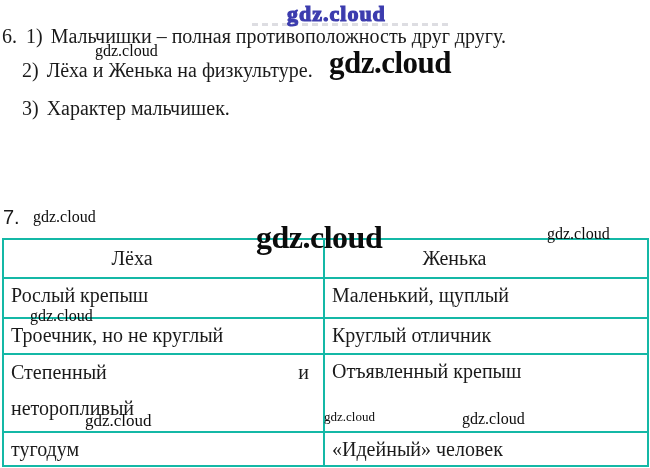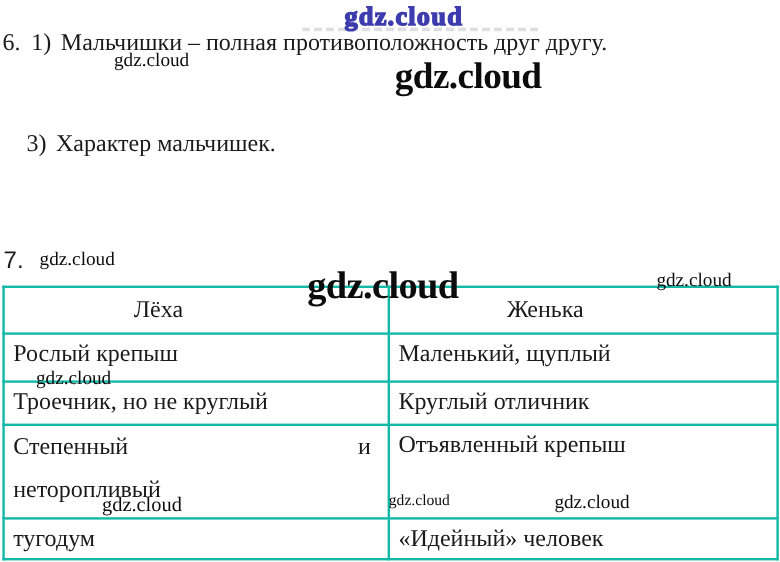--- a/index.html
+++ b/index.html
@@ -15,21 +15,21 @@
   .line{
     position:absolute;
     font-size:20px;
     line-height:24px;
     white-space:nowrap;
   }
   .line .num{margin-right:9px;}
   .line .marker{margin-right:8px;}
   .l1{left:2px;top:24px;}
   .l2{left:22px;top:58px;}
-  .l3{left:22px;top:96px;margin-top:12px;}
+  .l3{left:22px;top:96px;}
   .l4{left:22px;top:133px;}
   .l5{left:22px;top:171px;}
   .sec7{
     position:absolute;left:3px;top:206px;
     font-family:"Liberation Sans", sans-serif;
     font-size:20px;line-height:22px;
   }
   
   table.cmp{
     position:absolute;left:2px;top:238px;
@@ -95,20 +95,23 @@
   .wm-i{left:462px;top:411px;font-size:16px;}
 </style>
 </head>
 <body>
 
 <div id="canvas">
 
   <div class="line l1">
     <span class="num">6.</span><span class="marker">1)</span><span>Мальчишки – полная противоположность друг другу.</span>
   </div>
+  <div class="line l2">
+    <span class="marker">2)</span><span>Лёха и Женька на физкультуре.</span>
+  </div>
   <div class="line l3">
     <span class="marker">3)</span><span>Характер мальчишек.</span>
   </div>
 
   <div class="sec7">7.</div>
 
   <table class="cmp">
     <colgroup>
         <col style="width:321px">
         <col style="width:324px">

